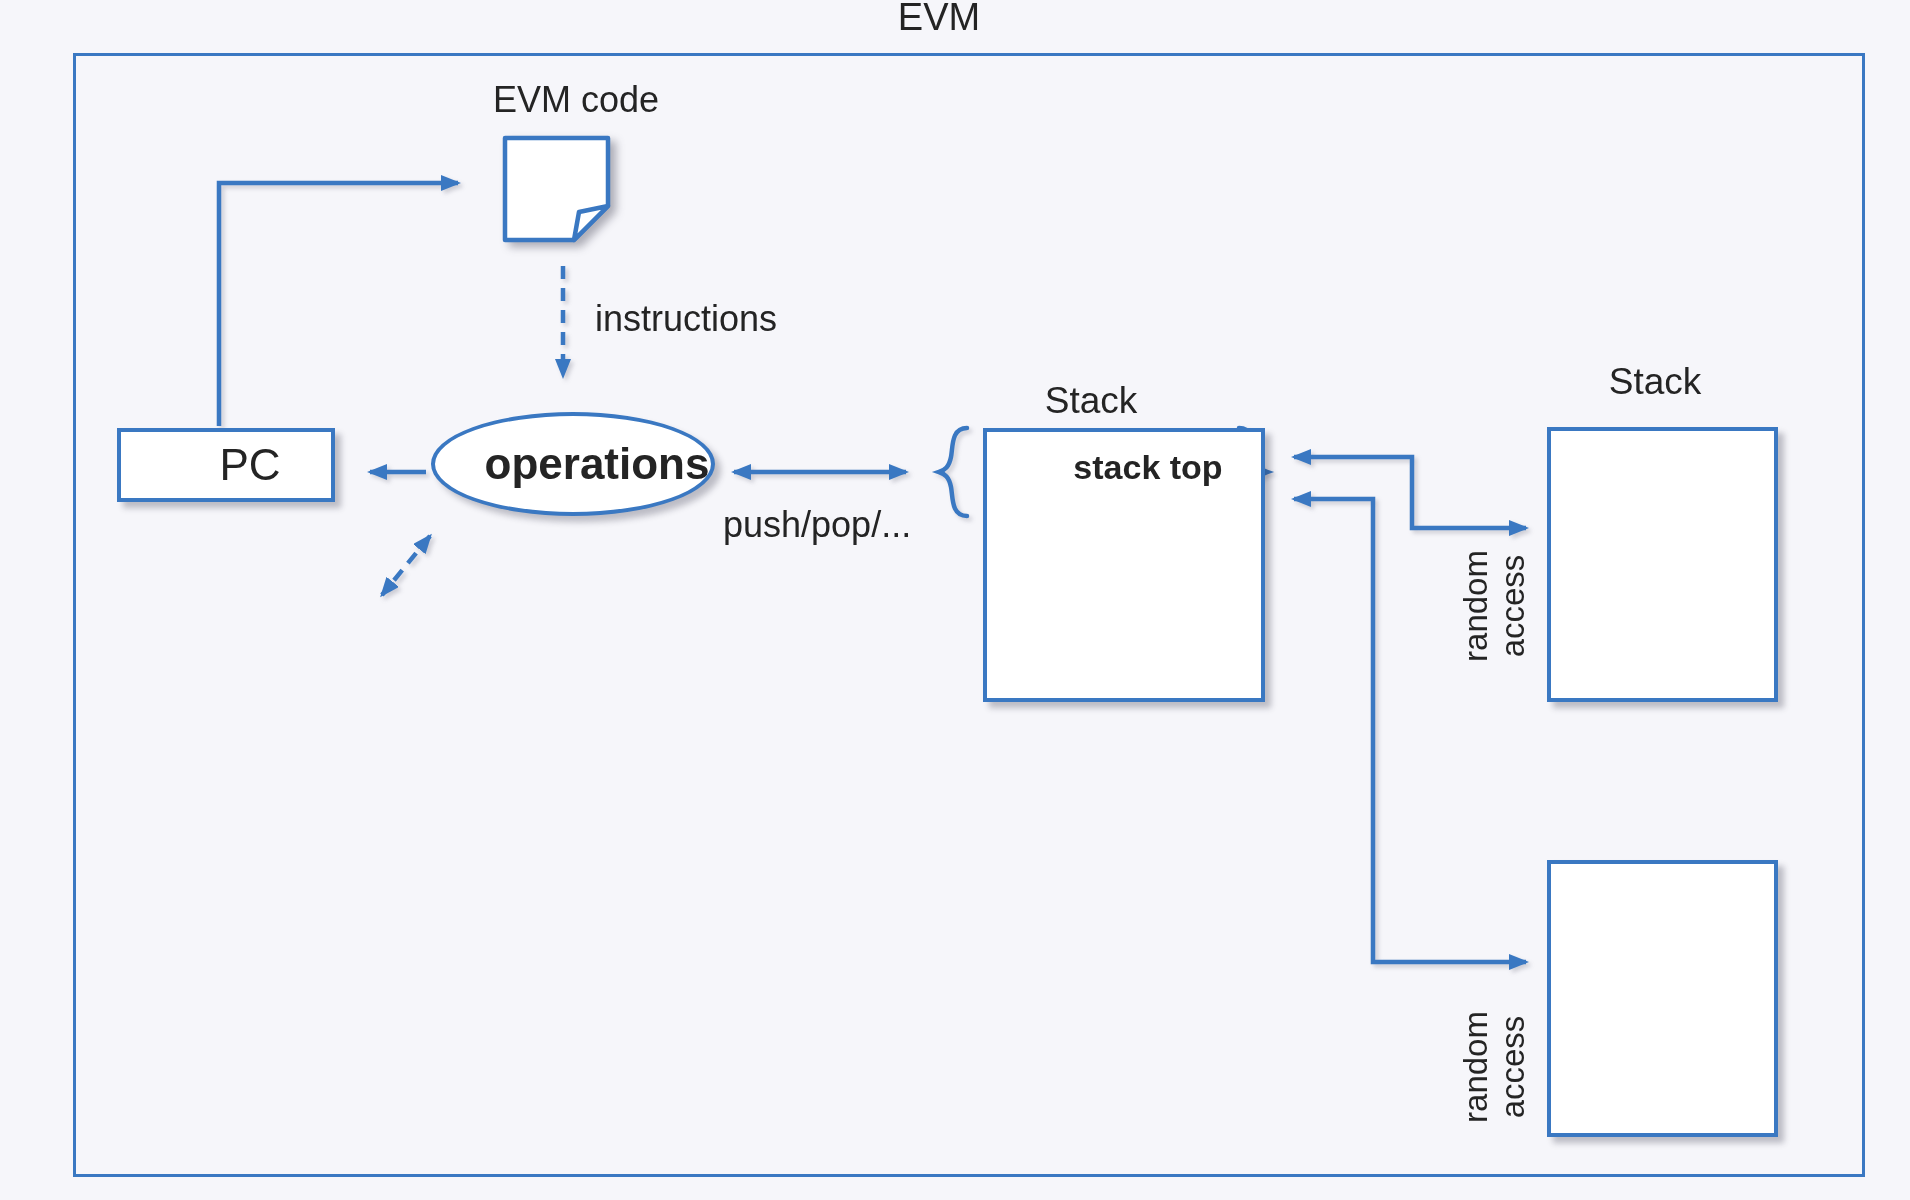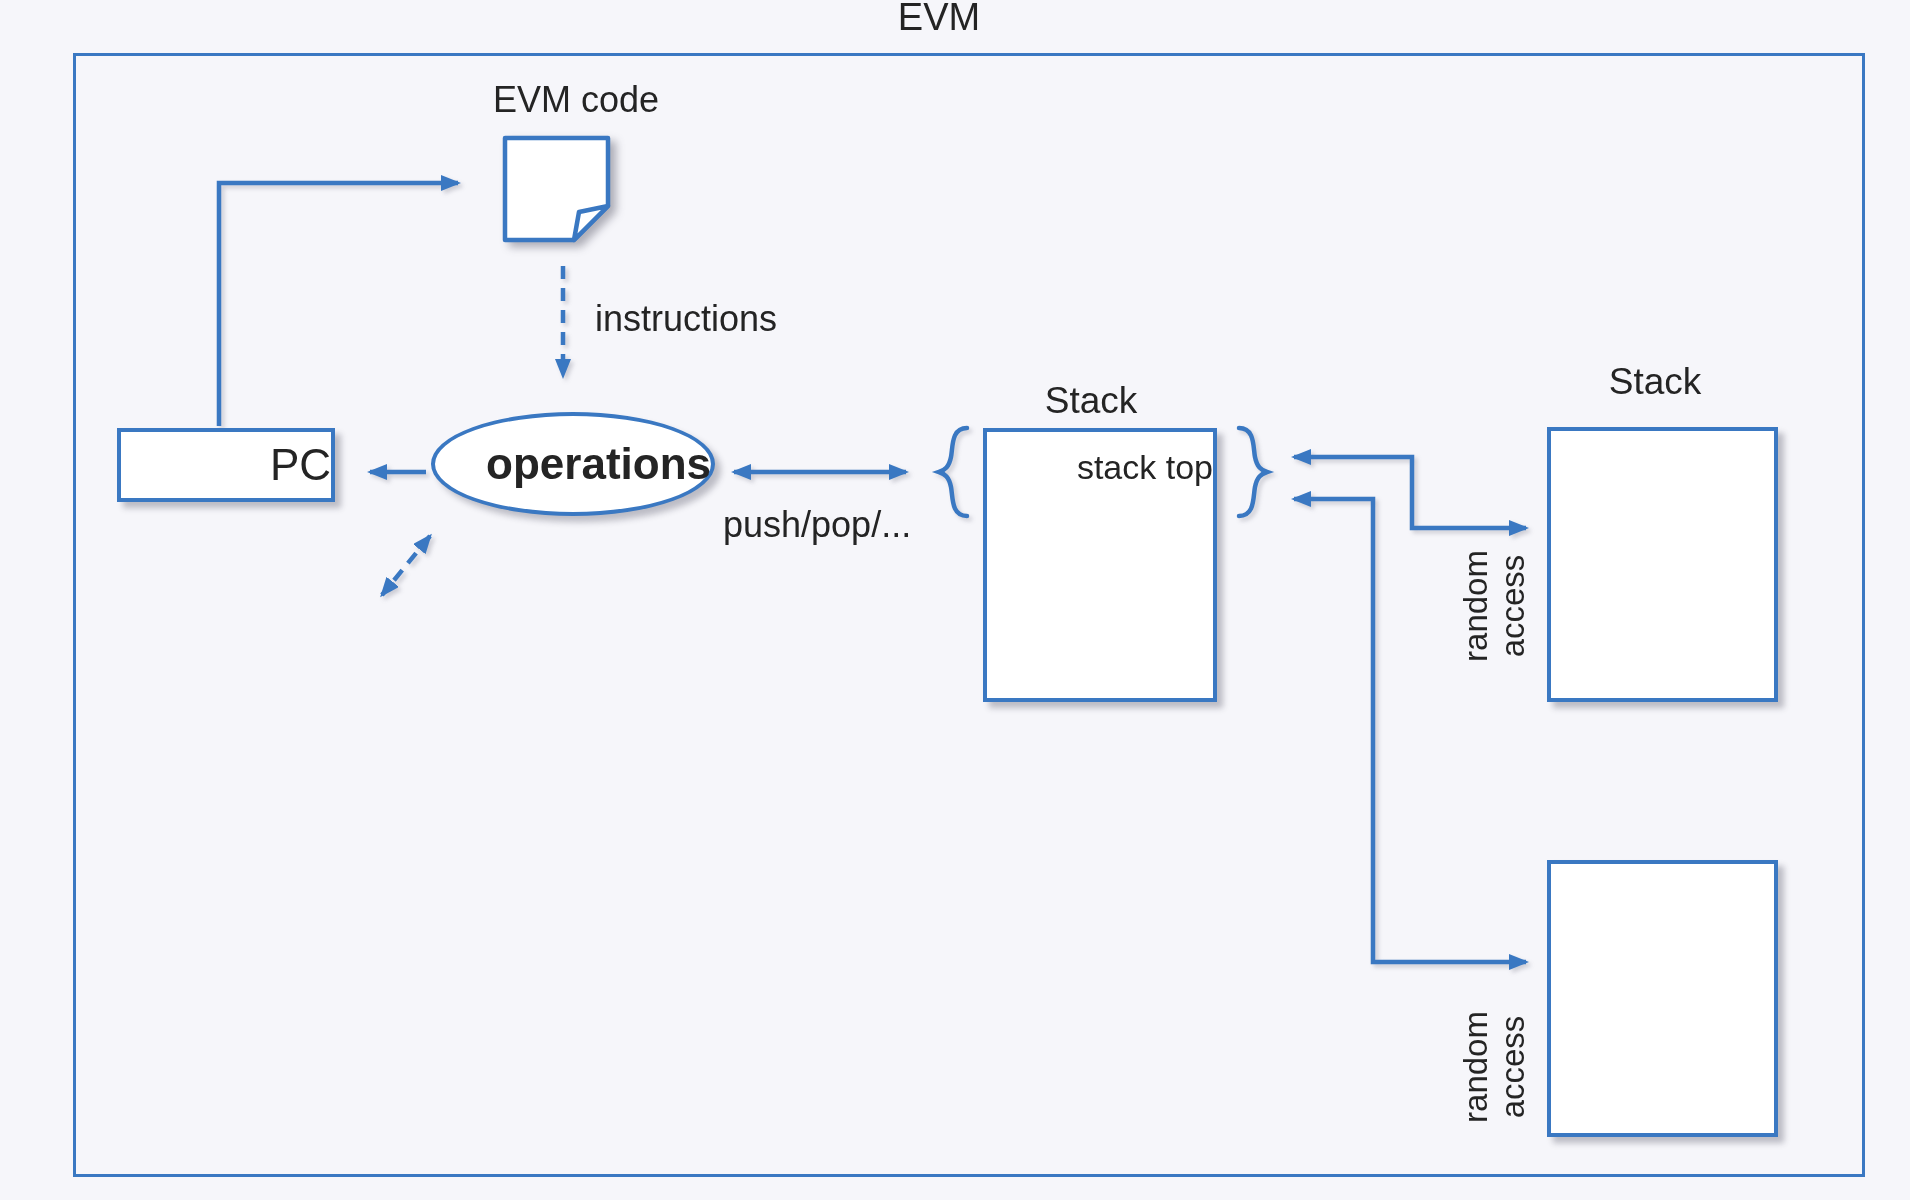--- a/index.html
+++ b/index.html
@@ -27,21 +27,21 @@
   .edges .dashed{stroke-dasharray:13 9;}
   .edges marker path{fill:var(--accent);stroke:none;}
   .edges .brace{stroke-width:4.5;stroke-linecap:round;}
   .doc path{
     fill:var(--node-fill);stroke:var(--accent);stroke-width:4.5;stroke-linejoin:round;
   }
   .doc{filter:drop-shadow(6px 5px 4px rgba(40,40,60,.35));}
   .node{
     position:absolute;box-sizing:border-box;background:var(--node-fill);
     border:4px solid var(--accent);
-    display:flex;align-items:center;justify-content:flex-end;
+    display:flex;align-items:center;justify-content:center;
     box-shadow:6px 6px 6px rgba(40,40,60,.28);
     padding-left:48px;
   }
   .node span{white-space:nowrap;}
   .big-label{font-size:44px;}
   .ellipse{border-radius:50%;}
   .stack-box{align-items:flex-start;padding-top:16px;font-size:34px;}
   .lbl{position:absolute;white-space:nowrap;line-height:1.15;}
   .lbl.c{transform:translateX(-50%);}
   .f38{font-size:38px;}
@@ -101,21 +101,21 @@
 
   <div class="node big-label" style="left:117px;top:428px;width:218px;height:74px;">
     <span>PC</span>
   </div>
 
 
   <div class="node ellipse big-label" style="left:431px;top:412px;width:284px;height:104px;font-weight:bold;">
     <span>operations</span>
   </div>
 
-  <div class="node stack-box" style="left:983px;top:428px;width:234px;height:274px;">
+  <div class="node stack-box" style="left:983px;top:428px;width:282px;height:274px;font-weight:bold;">
     <span>stack top</span>
   </div>
 
   <div class="node" style="left:1547px;top:427px;width:231px;height:275px;"></div>
 
   <div class="node" style="left:1547px;top:860px;width:231px;height:277px;"></div>
 
   <div class="rot" style="left:1419px;top:568px;">
     <div>random</div>
     <div>access</div>

